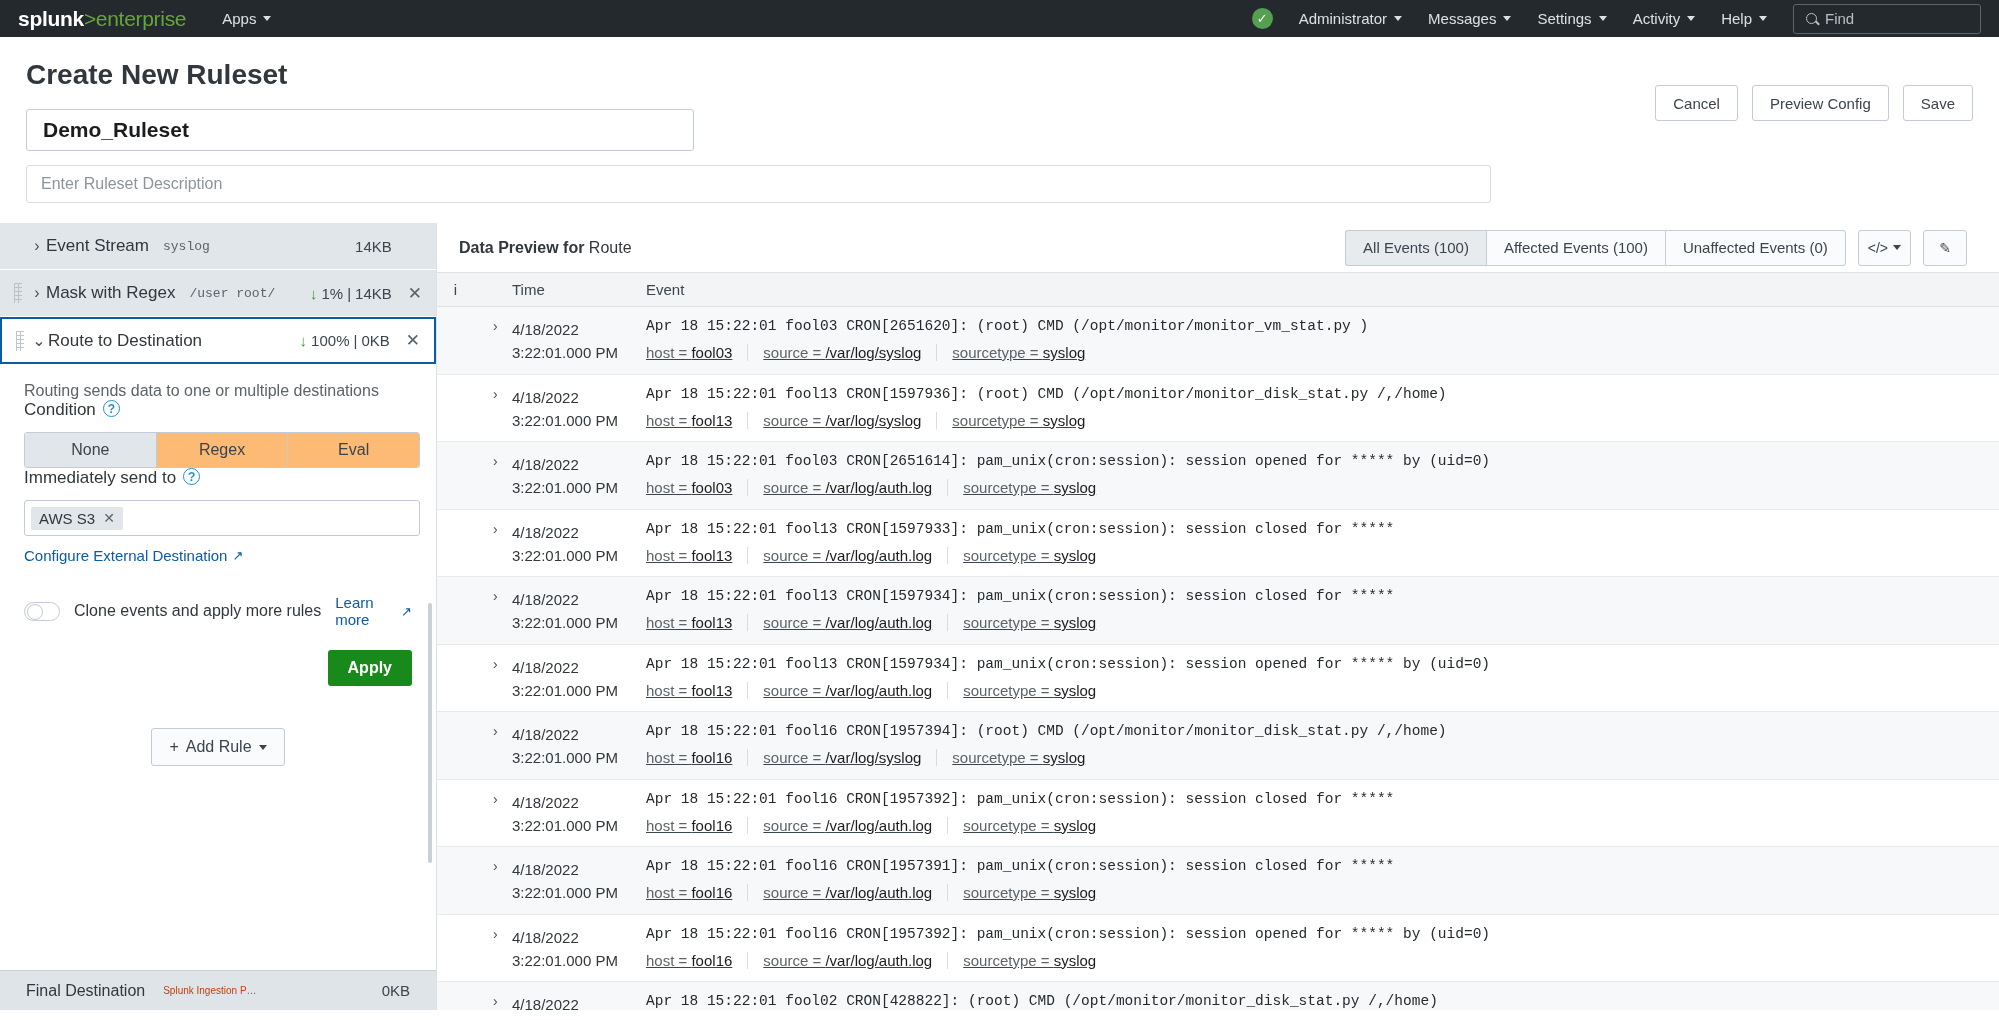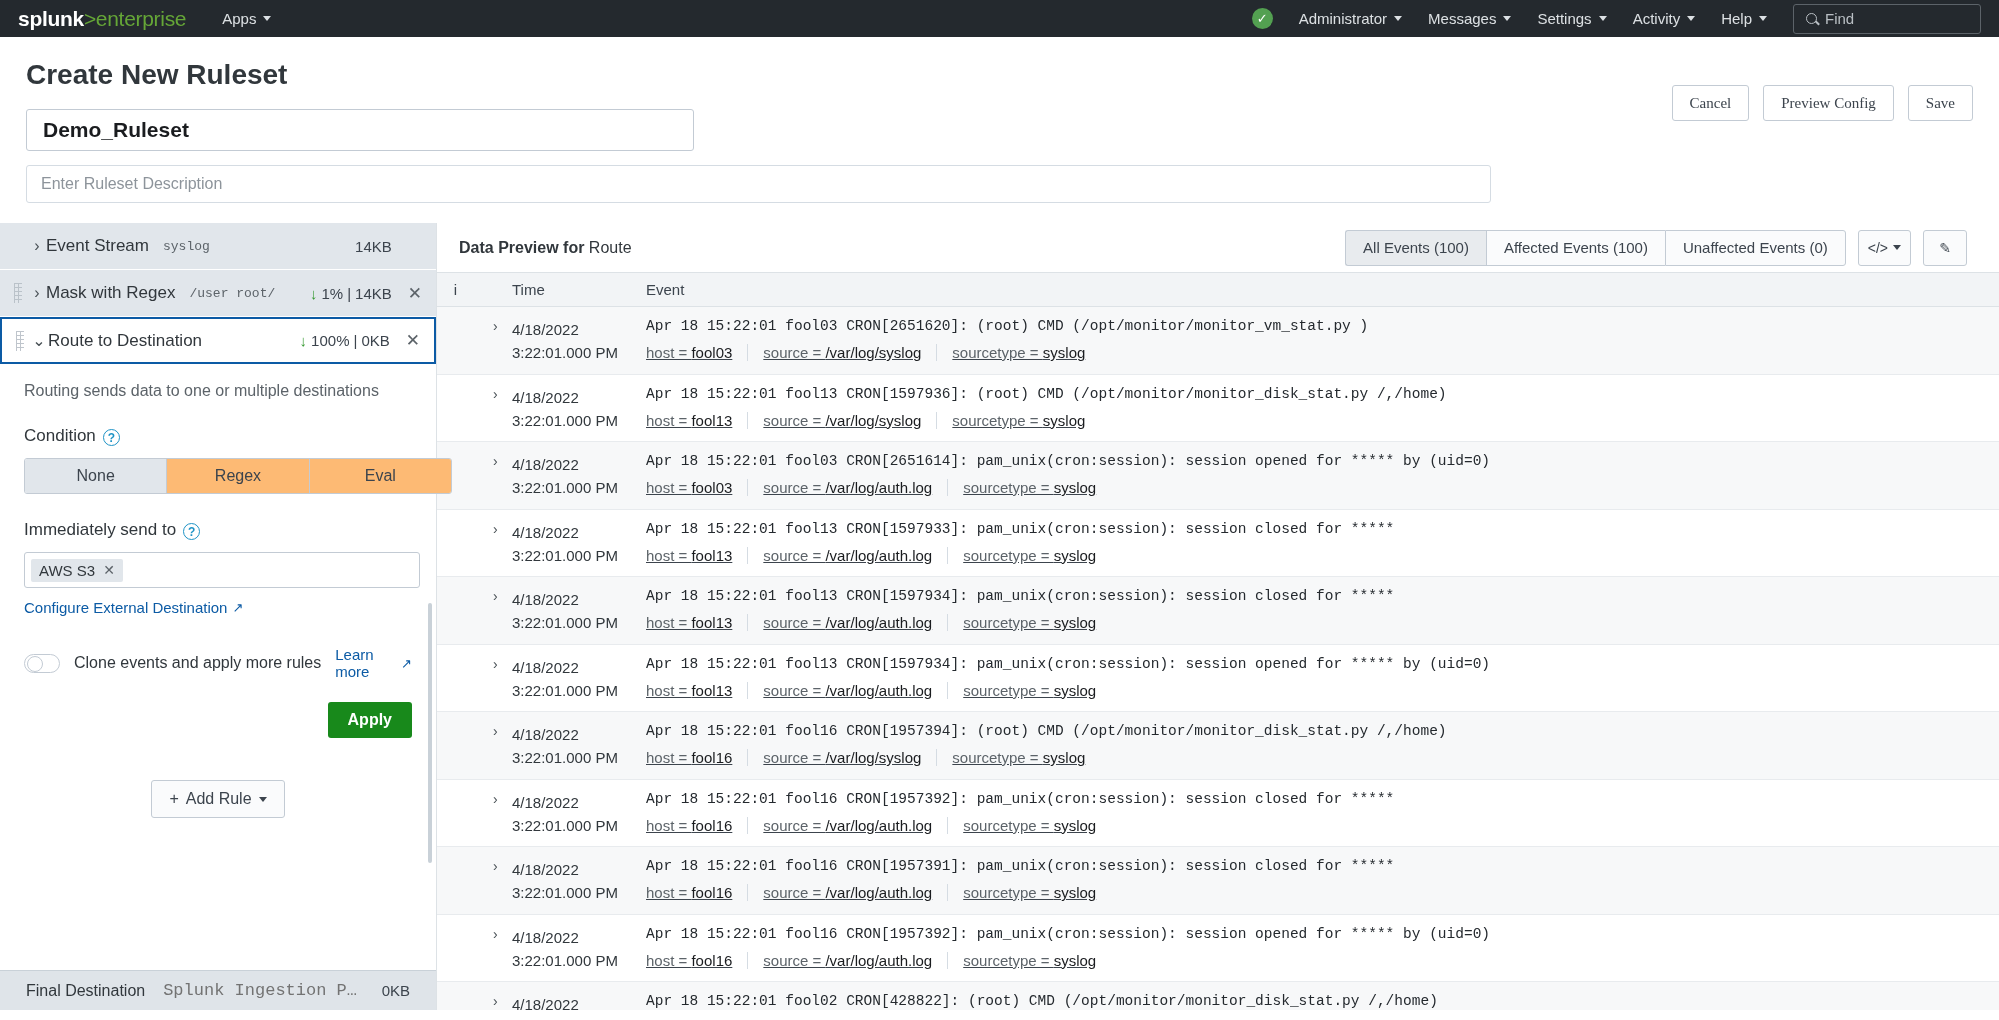--- a/index.html
+++ b/index.html
@@ -58,21 +58,21 @@
 
   
   .page-head { padding: 22px 26px 0 26px; position: relative; }
   .page-title { font-size: 28px; font-weight: bold; color: #31373c; }
   .head-actions {
     position: absolute; right: 26px; top: 48px; display: flex; gap: 14px;
   }
   .btn {
     background: #ffffff; border: 1px solid #c3cbd4; border-radius: 3px;
     padding: 8px 17px; font-size: 15px; color: #3c444d; cursor: pointer;
-    white-space: nowrap; height: 36px; font-family: Liberation Serif, serif;
+    white-space: nowrap; height: 36px;
   }
   .name-input {
     margin-top: 18px; width: 668px; height: 42px;
     border: 1px solid #c3cbd4; border-radius: 3px;
     padding: 0 16px; font-size: 21px; font-weight: bold; color: #1a1c1f;
     font-family: Liberation Sans, sans-serif; display: flex; align-items: center;
   }
   .desc-input {
     margin-top: 14px; width: 1465px; height: 38px;
     border: 1px solid #d5dce3; border-radius: 3px;
@@ -121,31 +121,31 @@
   .row-x {
     margin-left: 16px; font-size: 17px; color: #5c6369; cursor: pointer;
     line-height: 1;
   }
   .row-x.hidden { visibility: hidden; }
 
   
   .rule-panel { padding: 18px 24px 0 24px; }
   .panel-desc { font-size: 16px; color: #5c6369; }
   .field-label {
-    margin-top: 26px; font-size: 17px; color: #31373c;
-    display: flex; align-items: flex-end; gap: 7px;
+    font-size: 17px; color: #31373c;
+    display: flex; align-items: flex-start; gap: 7px;
   }
   .help {
     width: 17px; height: 17px; border-radius: 50%;
     border: 1.5px solid #1e93c6; color: #1e93c6; font-size: 12px;
     display: flex; align-items: center; justify-content: center;
     cursor: pointer; font-weight: bold;
   }
   .seg {
-    margin-top: 12px; display: flex; width: 428px; height: 36px;
+    margin-top: 12px; display: flex; width: 396px; height: 36px;
     border: 1px solid #c3cbd4; border-radius: 3px; overflow: hidden;
   }
   .seg > div {
     flex: 1; display: flex; align-items: center; justify-content: center;
     font-size: 16px; color: #3c444d; background: #fdba74; cursor: pointer;
     border-right: 1px solid #c3cbd4;
   }
   .seg > div:last-child { border-right: none; }
   .seg > div.active { background: #e1e6eb; }
   .chip-box {
@@ -189,21 +189,21 @@
     padding: 9px 17px; font-size: 16px; color: #3c444d; cursor: pointer;
     display: flex; align-items: center; gap: 7px;
   }
   .final-dest {
     position: absolute; left: 0; right: 0; bottom: 0; height: 40px;
     background: #dfe4e9; border-top: 1px solid #c9d1d8;
     display: flex; align-items: center; padding: 0 26px;
   }
   .fd-title { font-size: 16px; color: #31373c; margin-right: 18px; }
   .fd-meta {
-    font-size: 17px; color: #737373; font-family: Liberation Mono, monospace;
+    font-size: 10px; color: #c2410c; font-family: Liberation Sans, sans-serif;
   }
   .fd-size { margin-left: auto; font-size: 15px; color: #3c444d; }
   .side-scroll {
     position: absolute; right: 4px; top: 380px; width: 4px; height: 260px;
     background: #c9d1d8; border-radius: 2px;
   }
 
   
   .preview { flex: 1; display: flex; flex-direction: column; min-width: 0; }
   .preview-head {

